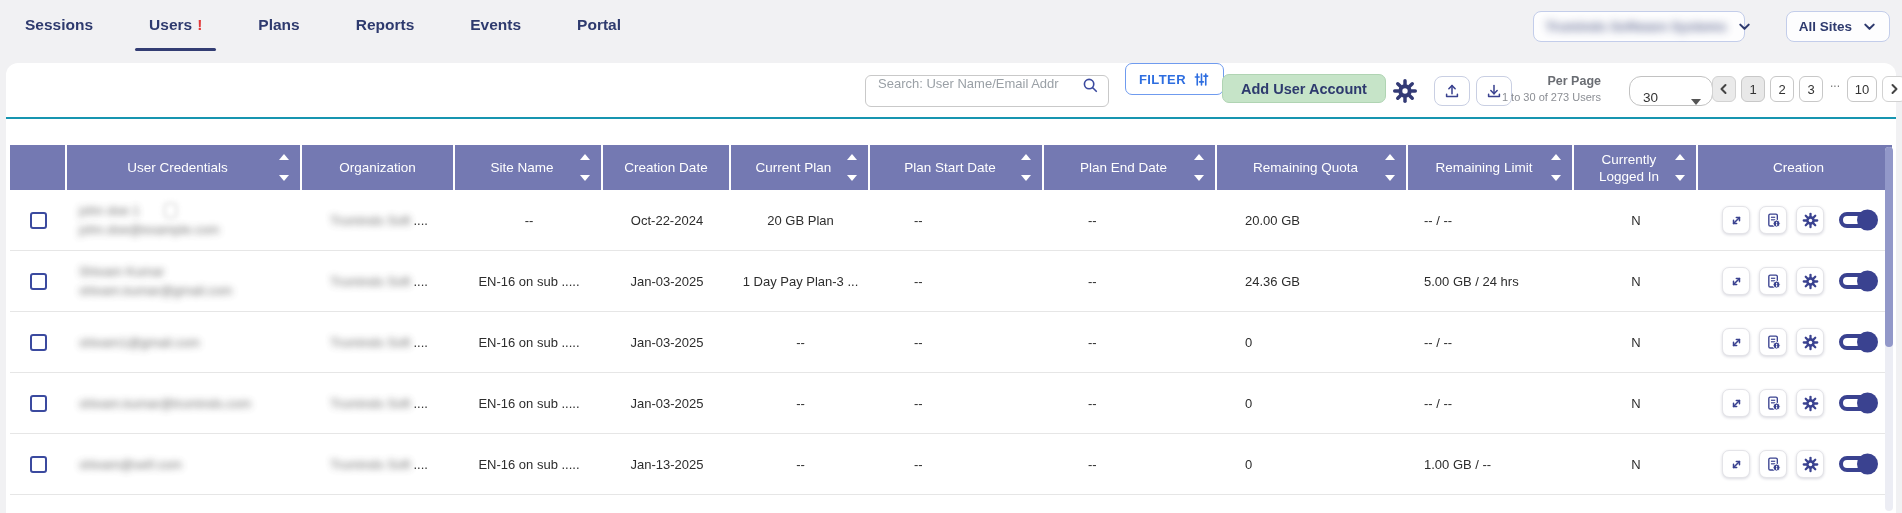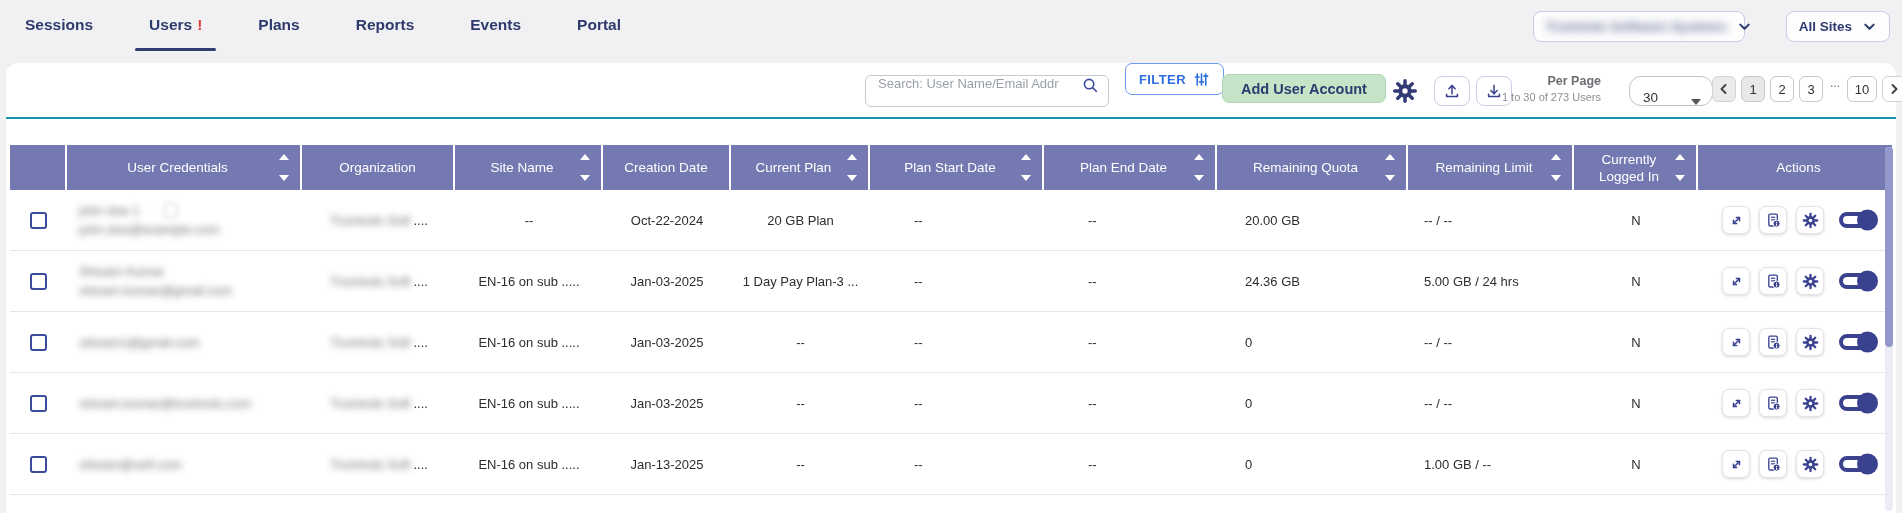--- a/index.html
+++ b/index.html
@@ -294,21 +294,21 @@
           <span>Remaining Limit</span>
           <span class="sort-up"></span>
           <span class="sort-down"></span>
         </div>
         <div class="th c10">
           <span>Currently Logged In</span>
           <span class="sort-up"></span>
           <span class="sort-down"></span>
         </div>
         <div class="th c11 no-sort">
-          <span>Actions</span>
+          <span>Creation</span>
         </div>
       </div>
     <div id="tbody">
         <div class="trow">
           <div class="td c0">
             <div class="checkbox"></div>
           </div>
           <div class="td c1 a-left12">
             <div class="cred">
               <div class="nameline">

